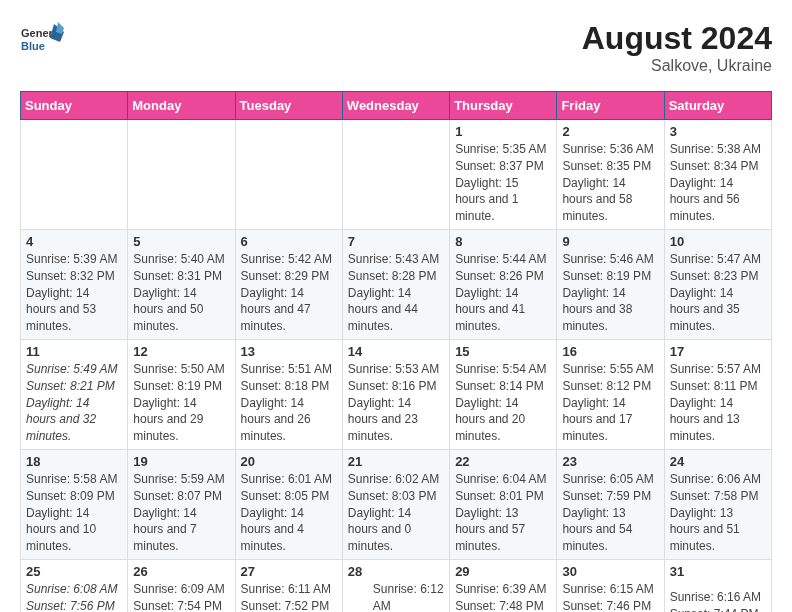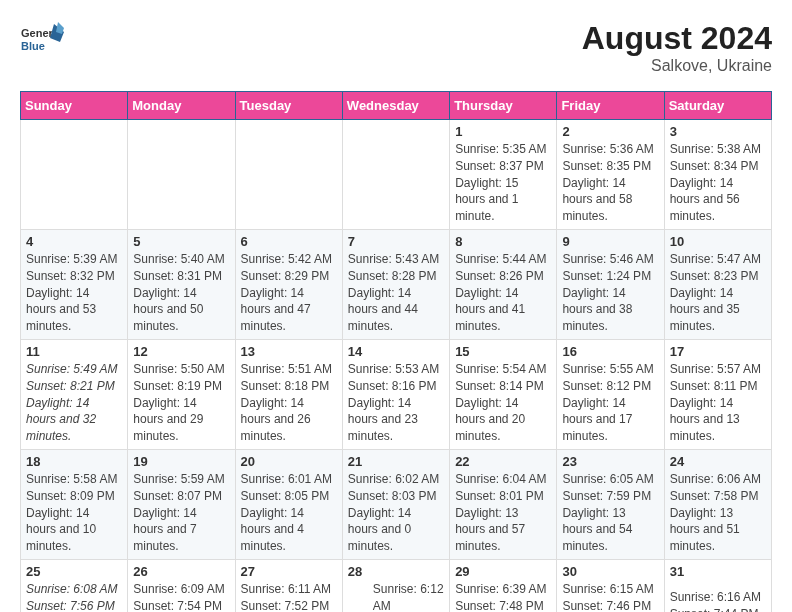--- a/index.html
+++ b/index.html
@@ -159,21 +159,21 @@
         </td>
         <td>
           <span class="day-num">8</span>
           <div class="day-info" style="white-space: pre-line;">Sunrise: 5:44 AM
 Sunset: 8:26 PM
 Daylight: 14 hours and 41 minutes.</div>
         </td>
         <td>
           <span class="day-num">9</span>
           <div class="day-info" style="white-space: pre-line;">Sunrise: 5:46 AM
-Sunset: 1:24 PM
+Sunset: 8:19 PM
 Daylight: 14 hours and 38 minutes.</div>
         </td>
         <td>
           <span class="day-num">10</span>
           <div class="day-info" style="white-space: pre-line;">Sunrise: 5:47 AM
 Sunset: 8:23 PM
 Daylight: 14 hours and 35 minutes.</div>
         </td>
       </tr>
       <tr>

